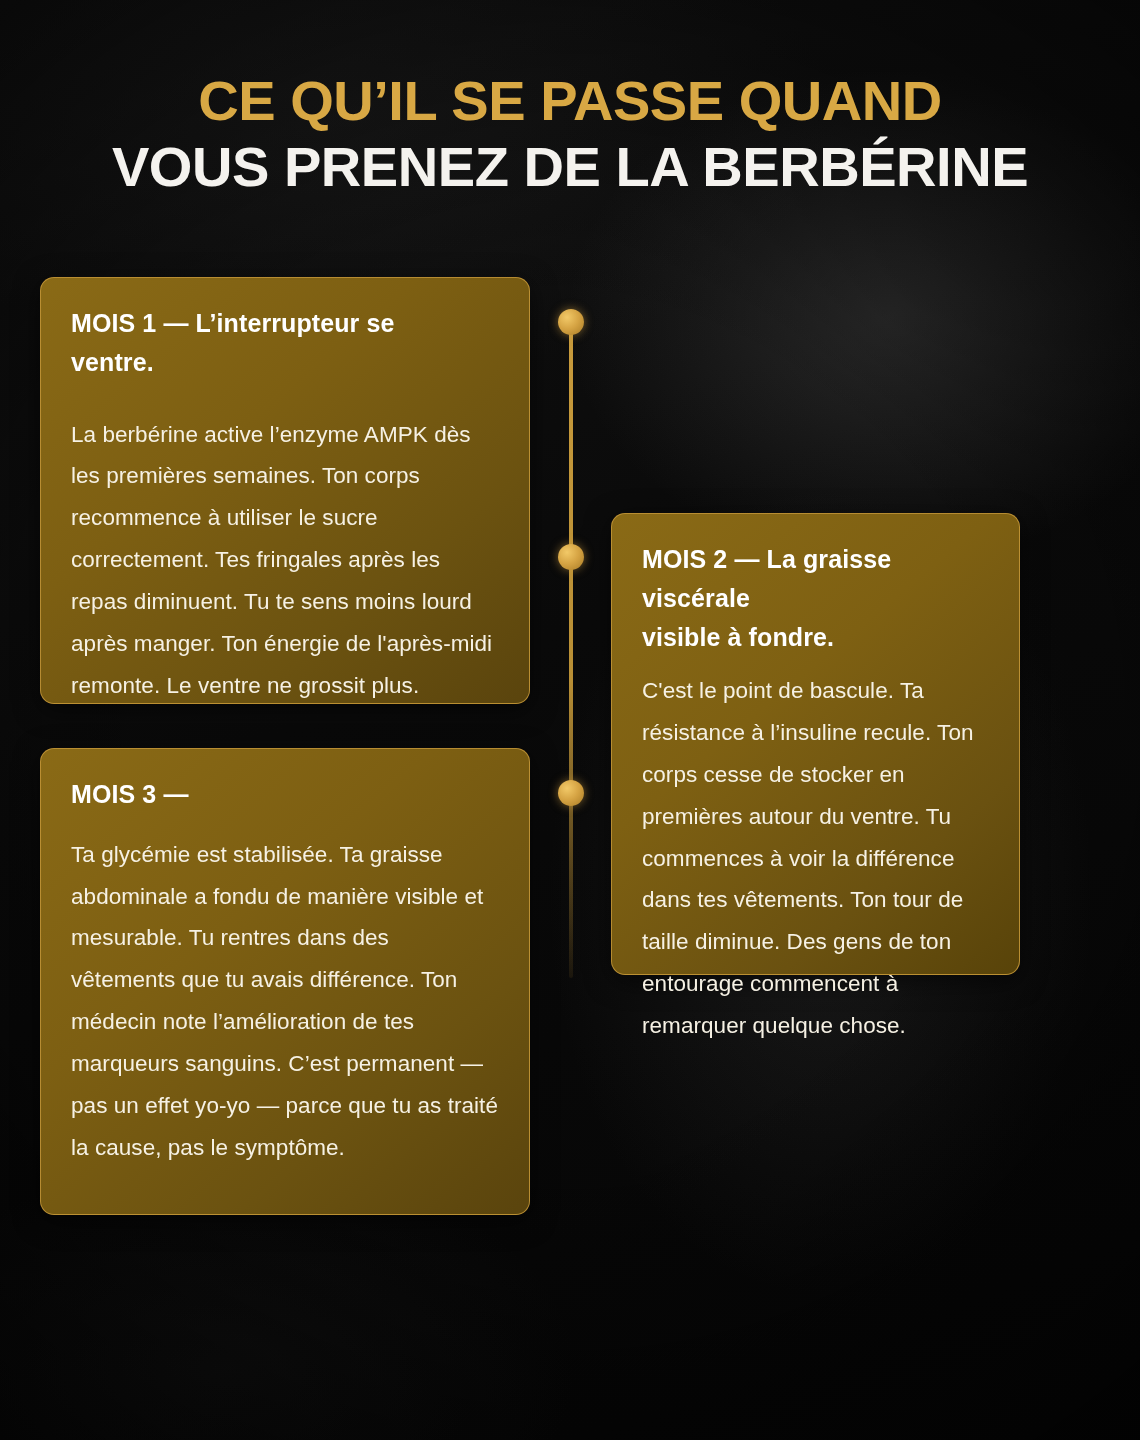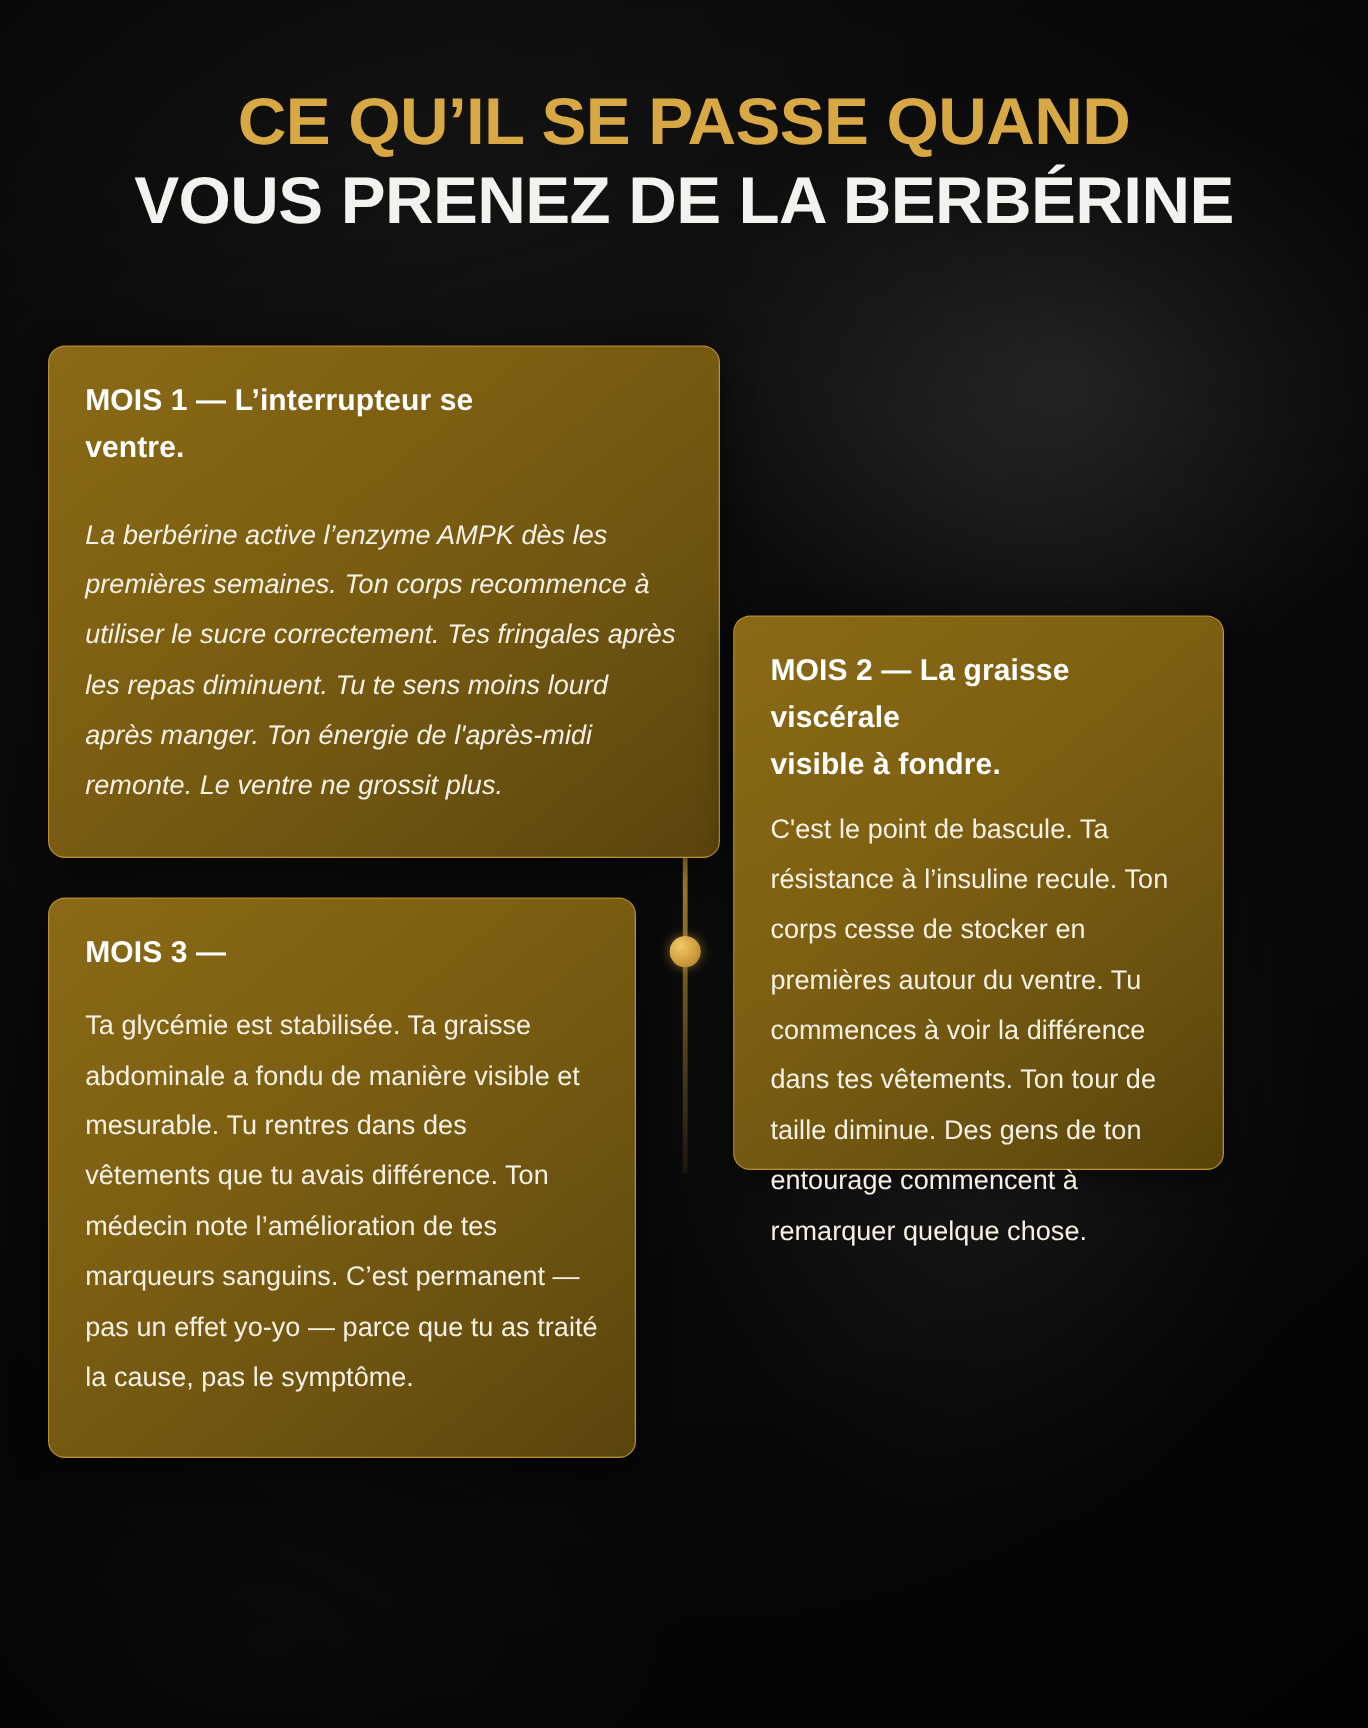--- a/index.html
+++ b/index.html
@@ -91,22 +91,22 @@
     position: absolute;
     border-radius: 14px;
     border: 1px solid rgba(198,152,56,0.85);
     box-sizing: border-box;
     padding: 26px 30px 26px 30px;
     background: linear-gradient(140deg, #8a6a16 0%, #7d5f12 38%, #6b5210 72%, #5a440d 100%);
     box-shadow: 0 6px 26px rgba(0,0,0,0.55);
   }
   .card-1 {
     left: 40px;
-    top: 288px;
-    width: 560px;
+    top: 277px;
+    width: 490px;
     height: 427px;
   }
   .card-2 {
     left: 611px;
     top: 513px;
     width: 409px;
     height: 462px;
     background: linear-gradient(140deg, #8a6a16 0%, #7e6012 40%, #6a5110 75%, #584309 100%);
   }
   .card-3 {
@@ -131,21 +131,21 @@
     padding-left: 26px;
   }
   .card-body {
     color: #f6f1e4;
     font-size: 22.5px;
     line-height: 1.86;
     margin: 16px 0 0 0;
     letter-spacing: 0.05px;
   }
   .card-2 .card-body { margin-top: 14px; }
-  .card-1 .card-body { margin-top: 32px; font-style: italic; }
+  .card-1 .card-body { margin-top: 32px; }
   .card-3 .card-body { margin-top: 20px; }
 </style>
 </head>
 <body>
 
 <div class="bg"></div>
 <div class="bg-vignette"></div>
 
 <div class="header">
   <div class="title-line1">CE QU’IL SE PASSE QUAND</div>

